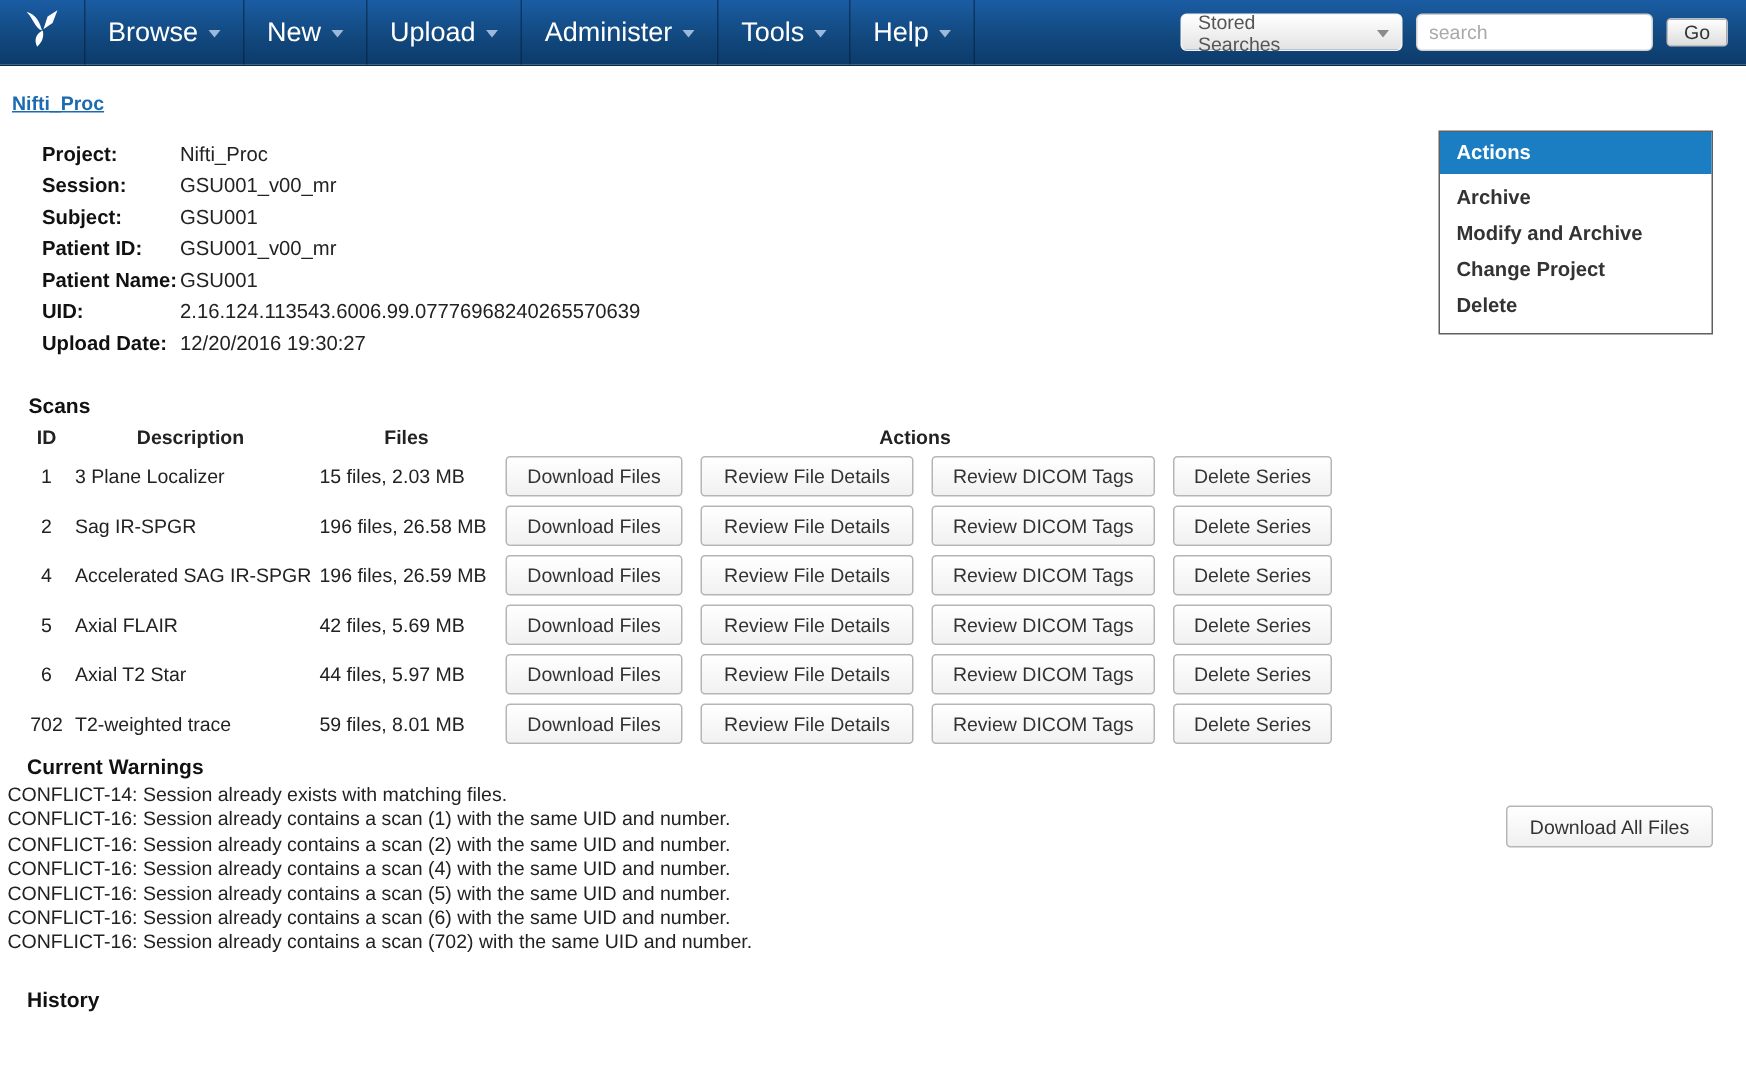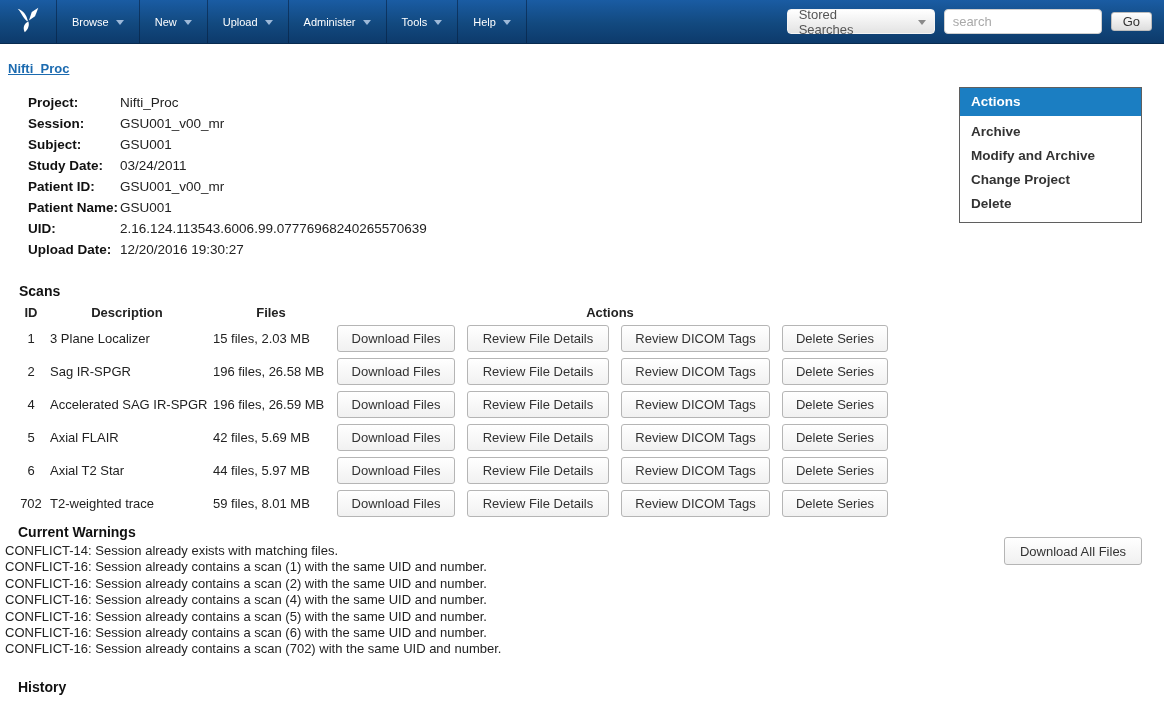--- a/index.html
+++ b/index.html
@@ -15,21 +15,21 @@
     background:linear-gradient(to bottom,#1a5ca3 0%,#12497f 55%,#0d3a6b 100%);
     border-bottom:1px solid #082b50;
   }
   .nav-logo {
     width:57px; display:flex; align-items:center; justify-content:center;
     border-right:1px solid rgba(5,30,60,.55); cursor:pointer;
   }
   .nav-menu { display:flex; align-items:stretch; }
   .nav-item {
     display:flex; align-items:center; gap:7px; padding:0 15px;
-    color:#fff; font-size:11px; cursor:pointer;
+    color:#fff; font-size:18px; cursor:pointer;
     border-right:1px solid rgba(5,30,60,.55);
   }
   .caret {
     width:0; height:0; display:inline-block; margin-top:2px;
     border-left:4px solid transparent; border-right:4px solid transparent;
     border-top:5px solid #9db9d9;
   }
   .nav-right { margin-left:auto; display:flex; align-items:center; gap:9px; padding-right:12px; }
   .stored-searches {
     width:148px; height:25px; display:flex; align-items:center;
@@ -162,24 +162,20 @@
   </div>
     <div class="detail-row">
     <span class="detail-label">Session:</span>
     <span class="detail-value">GSU001_v00_mr</span>
   </div>
     <div class="detail-row">
     <span class="detail-label">Subject:</span>
     <span class="detail-value">GSU001</span>
   </div>
     <div class="detail-row">
-    <span class="detail-label">Study Date:</span>
-    <span class="detail-value">03/24/2011</span>
-  </div>
-    <div class="detail-row">
     <span class="detail-label">Patient ID:</span>
     <span class="detail-value">GSU001_v00_mr</span>
   </div>
     <div class="detail-row">
     <span class="detail-label">Patient Name:</span>
     <span class="detail-value">GSU001</span>
   </div>
     <div class="detail-row">
     <span class="detail-label">UID:</span>
     <span class="detail-value">2.16.124.113543.6006.99.07776968240265570639</span>

